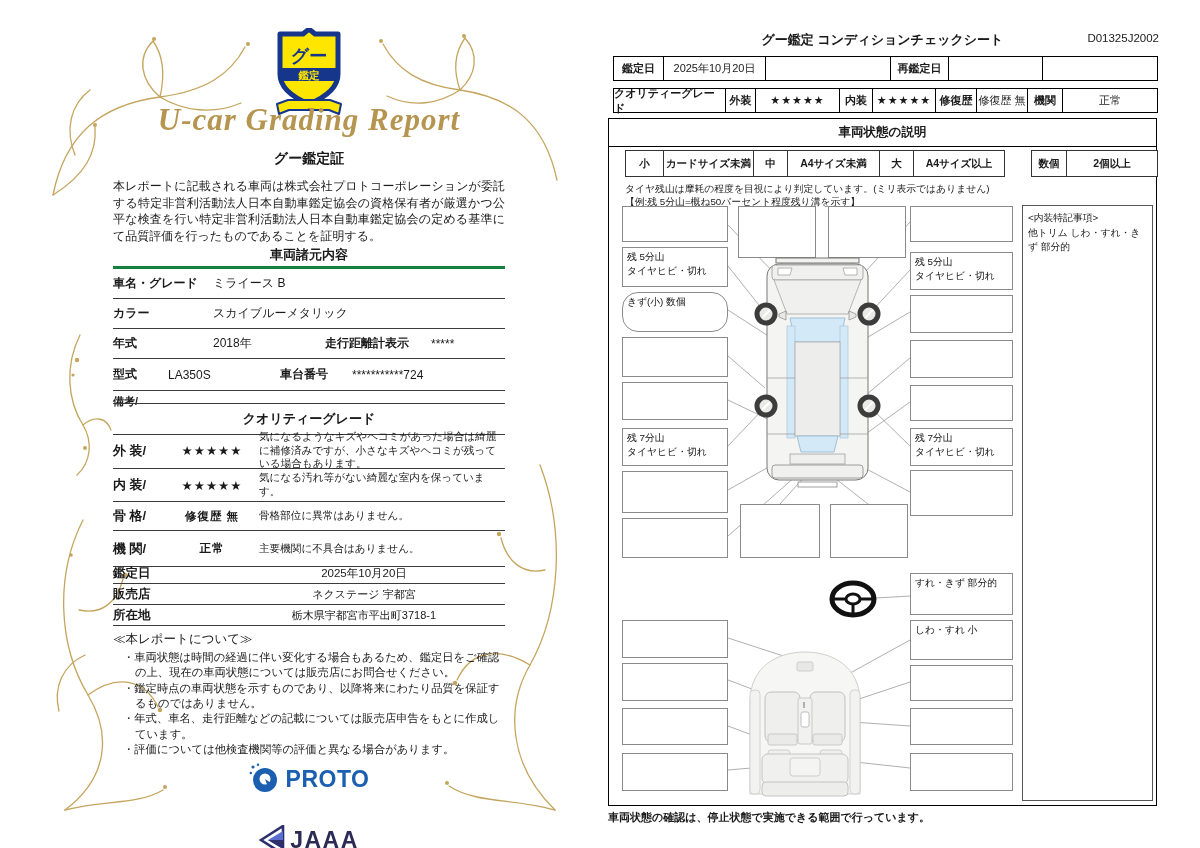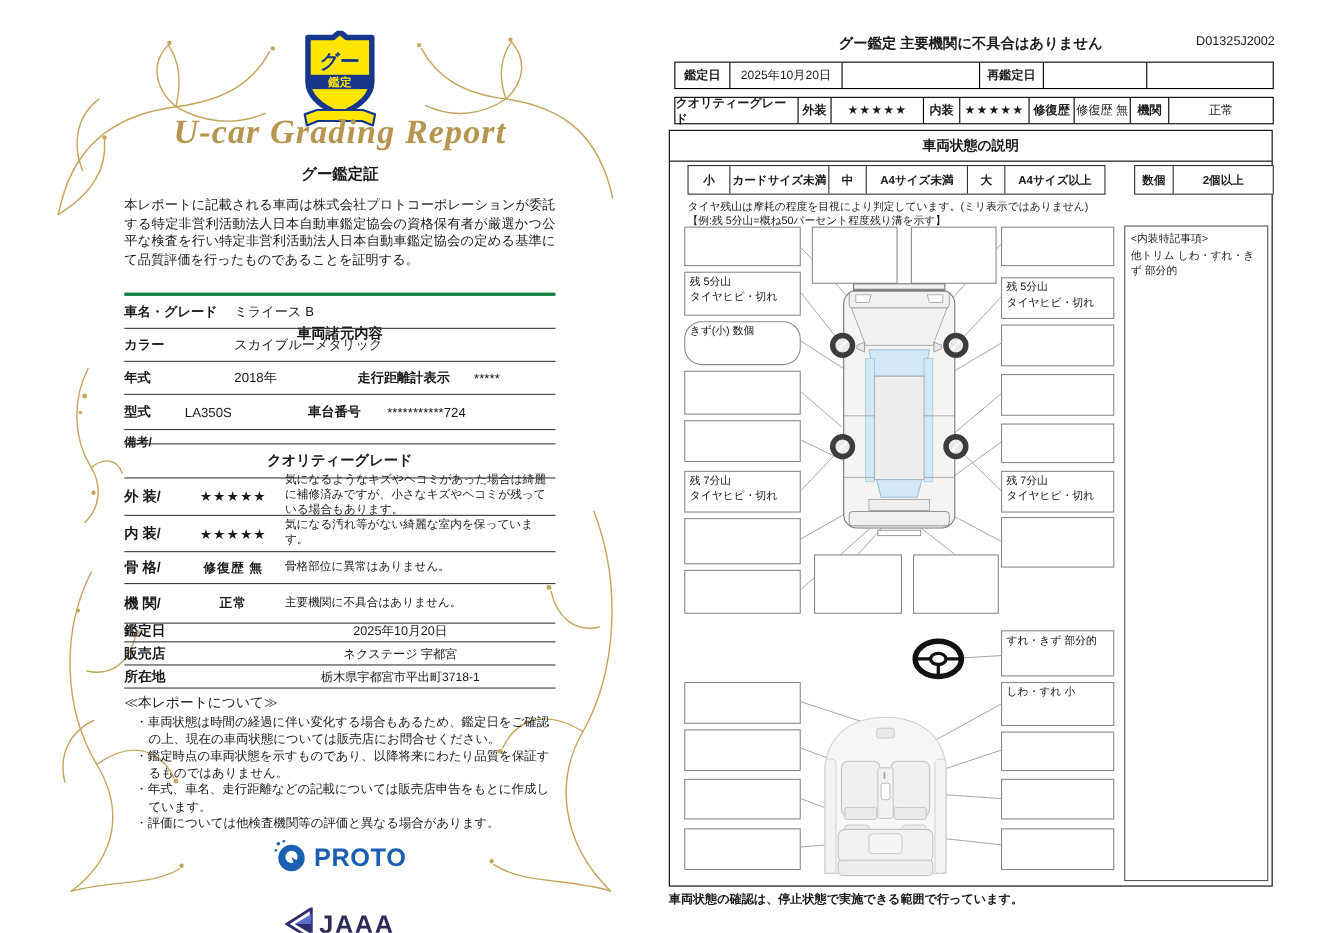--- a/index.html
+++ b/index.html
@@ -11,21 +11,21 @@
   
   .page-left{position:absolute;left:55px;top:0;width:510px;height:848px;}
   .lp-content{position:absolute;left:58px;top:0;width:392px;height:848px;}
   .badge-wrap{position:absolute;top:28px;left:50%;transform:translateX(-50%);}
   .lp-title{position:absolute;top:102px;width:100%;text-align:center;
     font-family:"Liberation Serif","DejaVu Serif",serif;font-style:italic;font-weight:bold;
     font-size:31px;color:#b5954f;letter-spacing:1px;}
   .lp-sub{position:absolute;top:150px;width:100%;text-align:center;font-size:14px;font-weight:bold;}
   .lp-intro{position:absolute;top:178px;width:100%;
     font-family:"Liberation Serif","DejaVu Serif",serif;font-size:12px;line-height:1.38;text-align:justify;}
-  .spec-title{position:absolute;top:246px;width:100%;text-align:center;font-size:13px;font-weight:bold;margin-top:48px;}
+  .spec-title{position:absolute;top:246px;width:100%;text-align:center;font-size:13px;font-weight:bold;}
   .spec-table{position:absolute;top:266px;width:100%;border-top:3px solid #15803d;}
   .spec-row{display:flex;align-items:center;border-bottom:1px solid #3a3a3a;font-size:12px;}
   .spec-row .lab{font-weight:bold;}
   .r30{height:29px}.r32{height:31px}.r16{height:17px;border-bottom:none !important;align-items:flex-start;padding-top:3px;font-size:11px;}
   .w100{width:100px}.w112{width:112px}.w106{width:106px}.w55{width:55px}.w72{width:72px}
   .grade-title{position:absolute;top:403px;width:100%;height:30px;line-height:30px;
     border-top:1px solid #3a3a3a;border-bottom:1px solid #3a3a3a;text-align:center;font-size:13px;font-weight:bold;}
   .grade-table{position:absolute;top:433px;width:100%;}
   .grade-row{display:flex;align-items:center;border-bottom:1px solid #3a3a3a;}
   .grade-row .glab{width:56px;font-size:13px;font-weight:bold;flex:none;}
@@ -235,21 +235,21 @@
           <polygon points="9,15 24,15 24,24" fill="#2c2f6b"></polygon>
         </svg>
         <span class="jaaa-text">JAAA</span>
       </div>
     </div>
   </div>
 </div>
 
 <div class="page-right">
 
-  <div class="rp-title">グー鑑定 主要機関に不具合はありません</div>
+  <div class="rp-title">グー鑑定 コンディションチェックシート</div>
   <div class="doc-id">D01325J2002</div>
 
   <div class="htable" style="top:56px;">
     <div class="c b" style="width:50px;">鑑定日</div>
     <div class="c" style="width:102px;">2025年10月20日</div>
     <div class="c" style="width:125px;"></div>
     <div class="c b" style="width:58px;">再鑑定日</div>
     <div class="c" style="width:94px;"></div>
     <div class="c"></div>
   </div>

